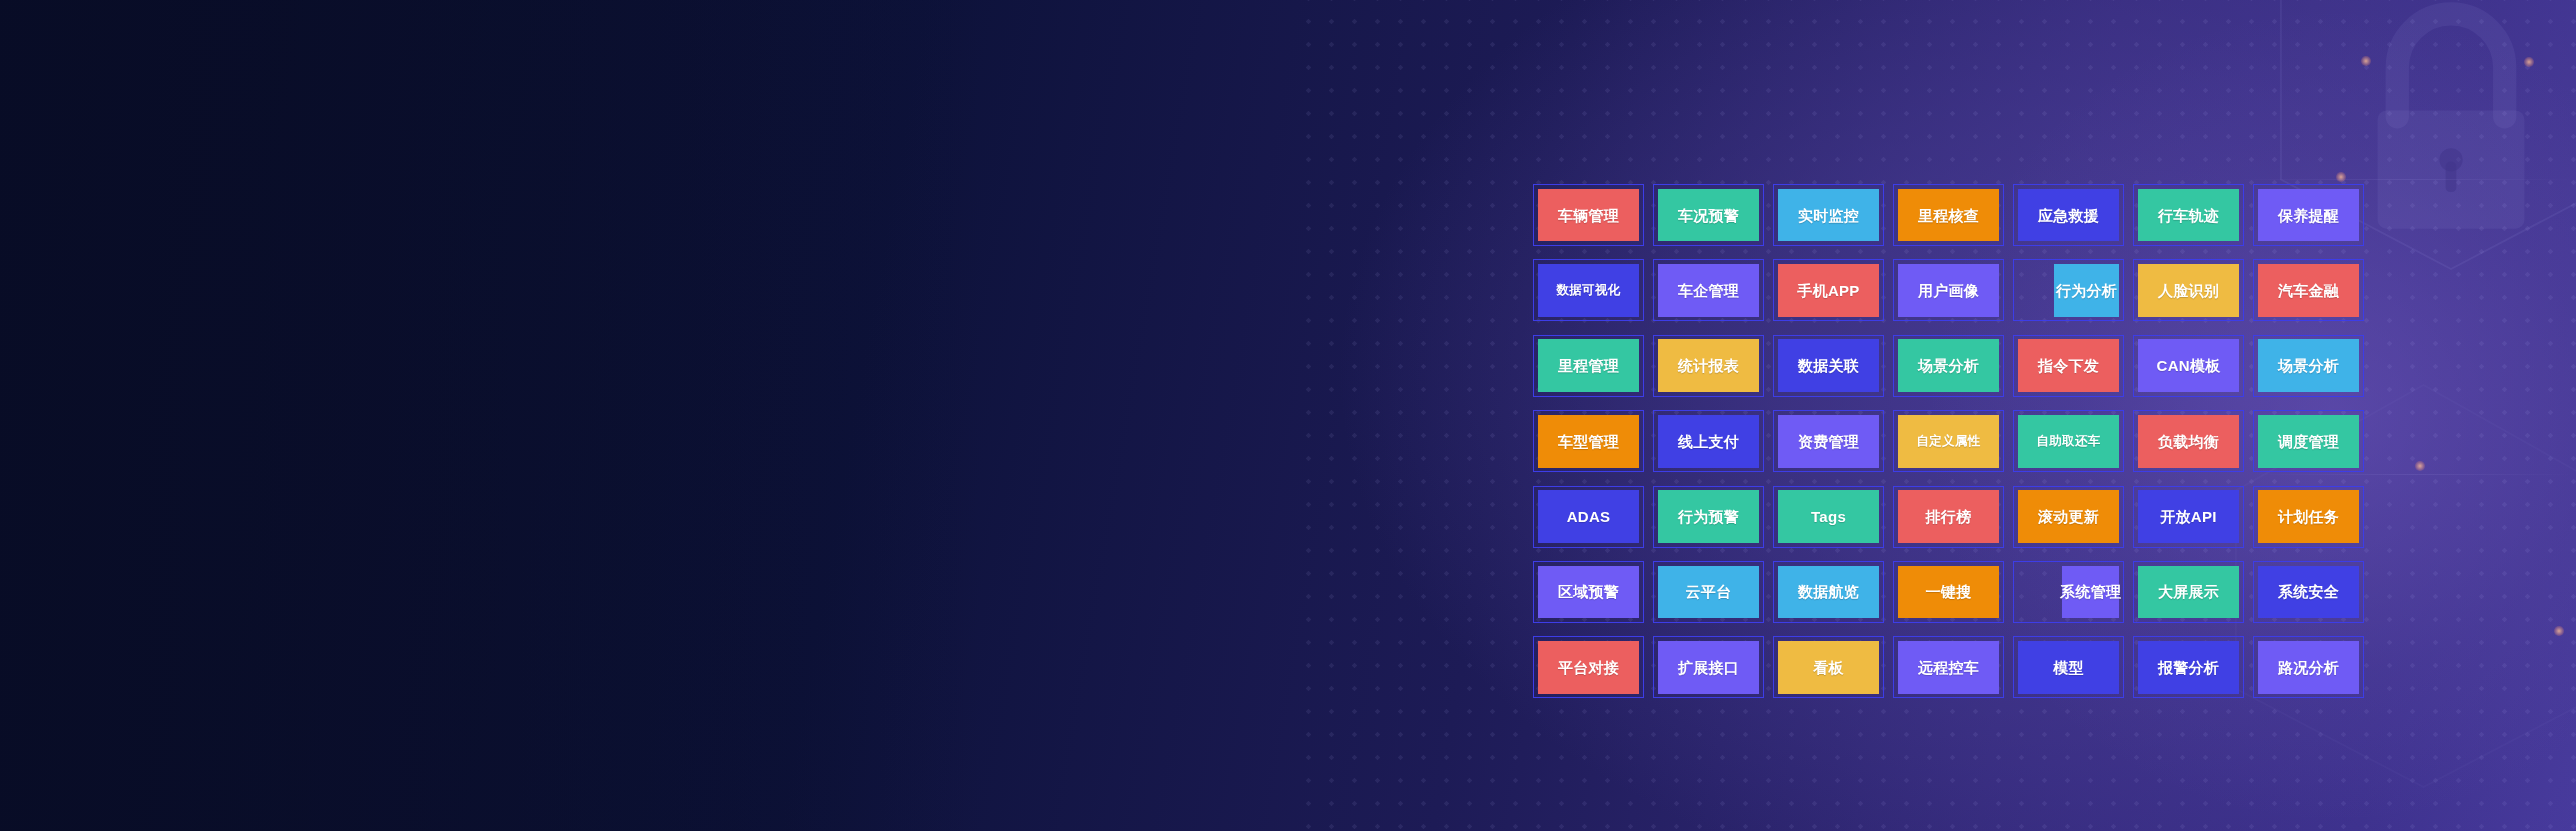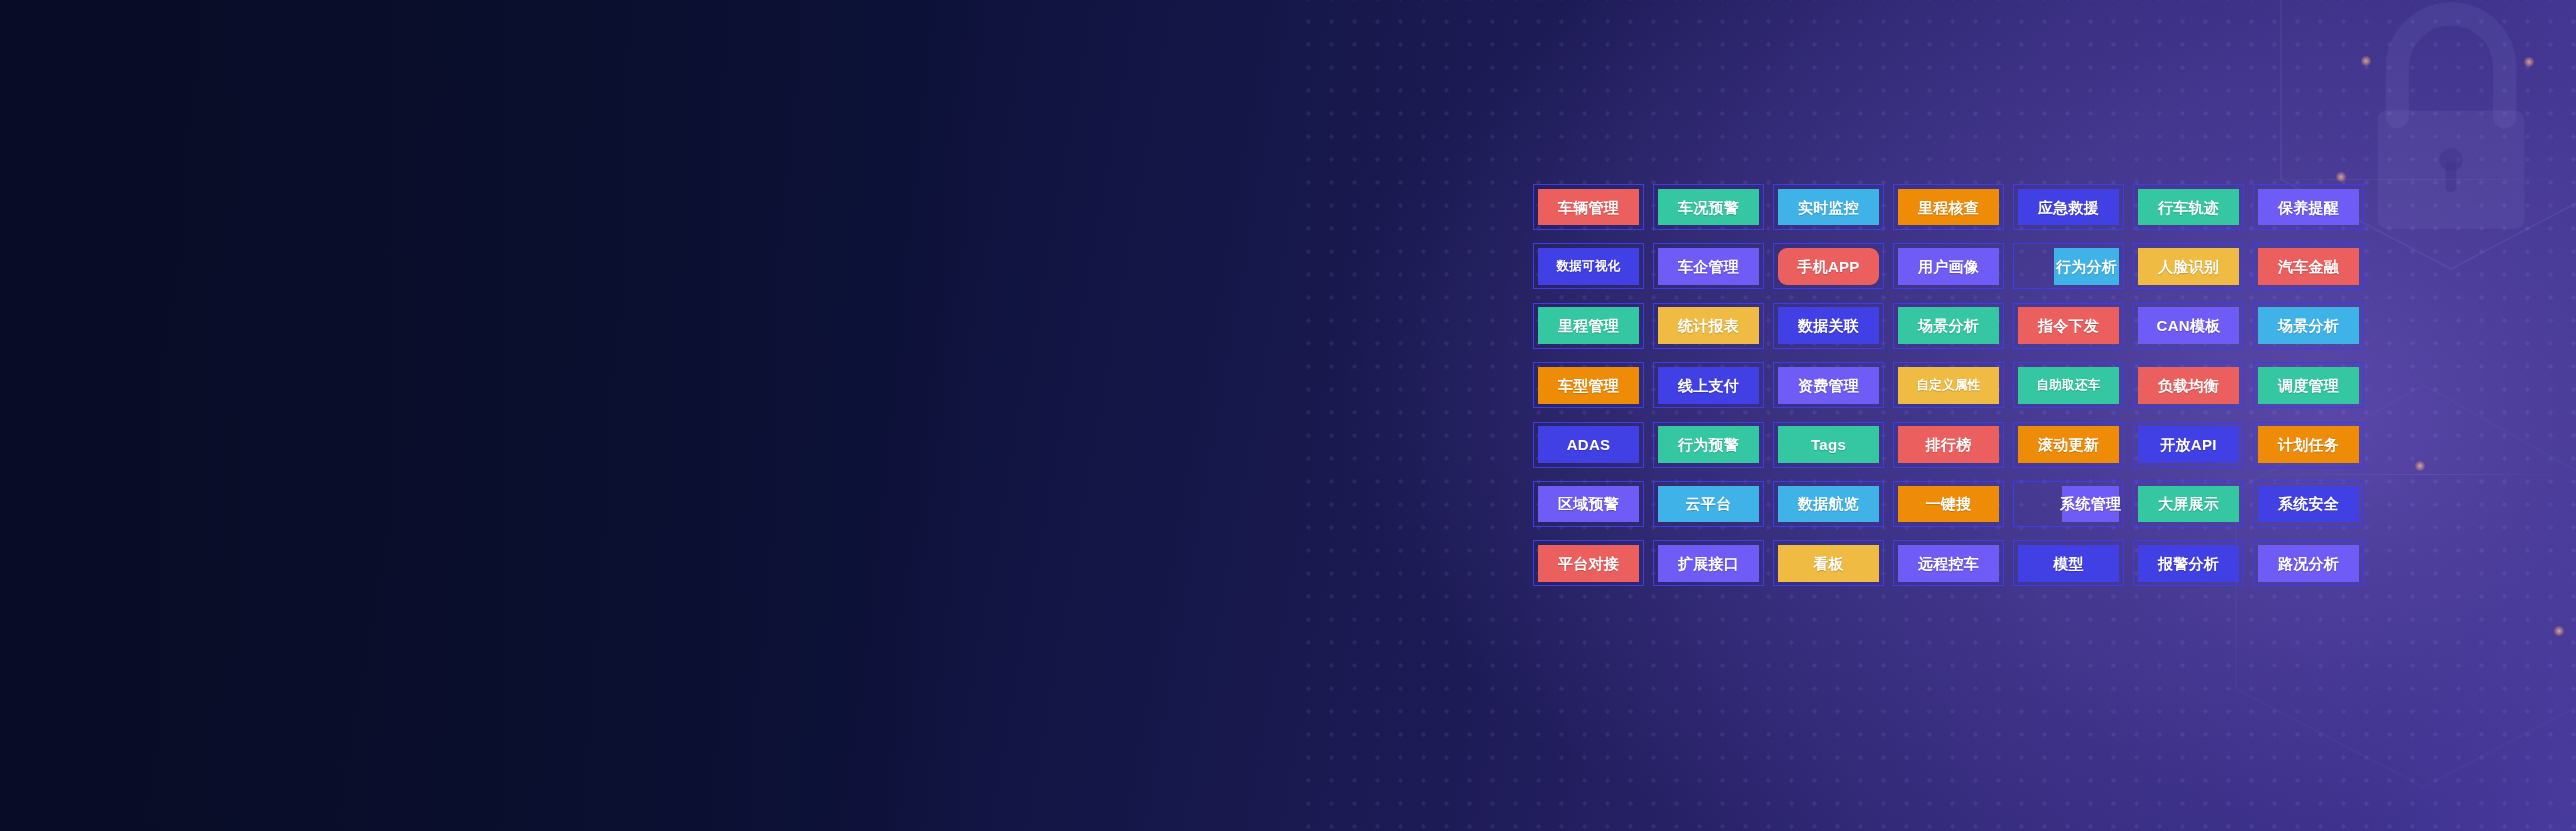--- a/index.html
+++ b/index.html
@@ -102,21 +102,21 @@
     display: flex;
     flex-direction: column;
     gap: 13.4px;
   }
   .tag-row {
     display: flex;
     gap: 9px;
   }
   .tag {
     width: 111px;
-    height: 46px;
+    height: 62px;
     box-sizing: border-box;
     border: 1.8px solid #3d3de8;
     padding: 3.6px;
     display: flex;
     align-items: center;
     justify-content: center;
     flex: 0 0 auto;
   }
   .tag-fill {
     width: 100%;
@@ -189,21 +189,21 @@
         </div>
       </div>
       <div class="tag-row">
         <div class="tag" style="border-color: rgb(61, 61, 232);">
           <div class="tag-fill small" style="background: rgb(64, 64, 228);">数据可视化</div>
         </div>
         <div class="tag" style="border-color: rgb(61, 61, 232);">
           <div class="tag-fill" style="background: rgb(111, 91, 245);">车企管理</div>
         </div>
         <div class="tag" style="border-color: rgb(61, 61, 232);">
-          <div class="tag-fill" style="background: rgb(236, 95, 95); border-radius: 9px;">手机APP</div>
+          <div class="tag-fill" style="background: rgb(236, 95, 95);">手机APP</div>
         </div>
         <div class="tag" style="border-color: rgb(61, 61, 232);">
           <div class="tag-fill" style="background: rgb(111, 91, 245);">用户画像</div>
         </div>
         <div class="tag" style="border-color: rgb(61, 61, 232);">
           <div class="tag-fill" style="background: rgb(63, 179, 232); margin-left: 36px;">行为分析</div>
         </div>
         <div class="tag" style="border-color: rgb(61, 61, 232);">
           <div class="tag-fill" style="background: rgb(239, 187, 66);">人脸识别</div>
         </div>

